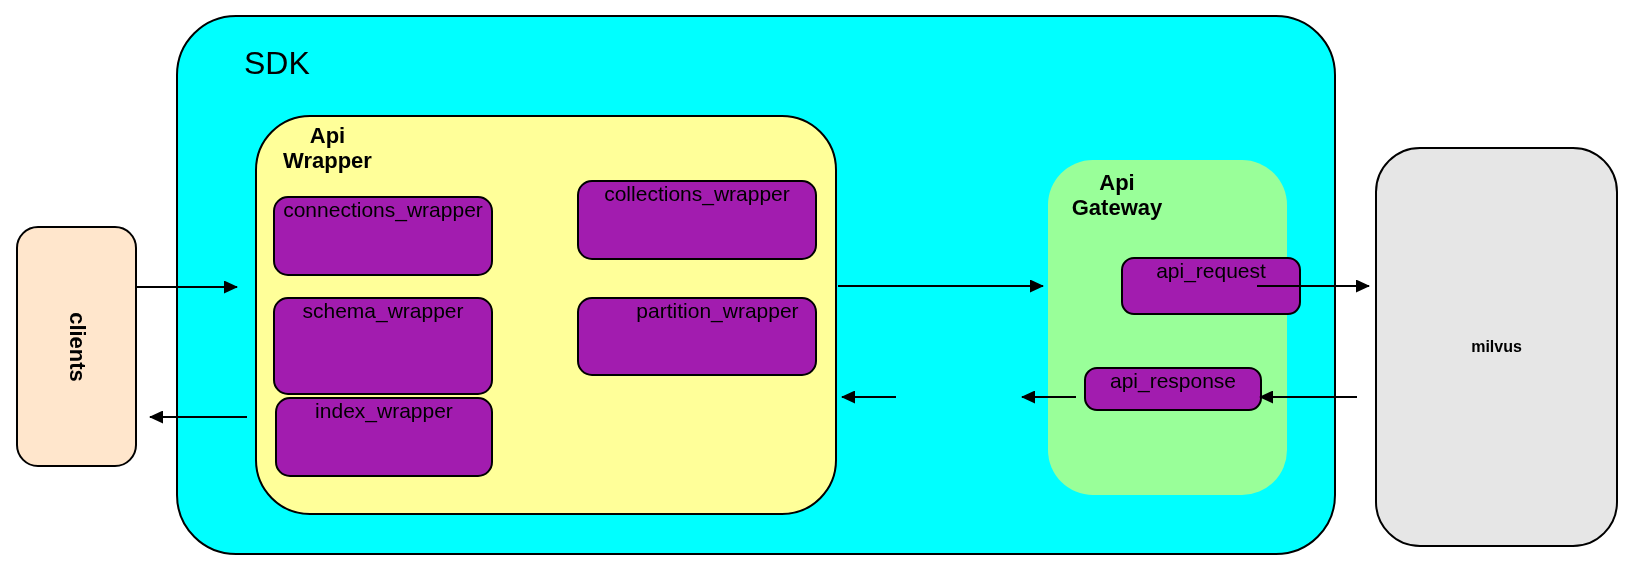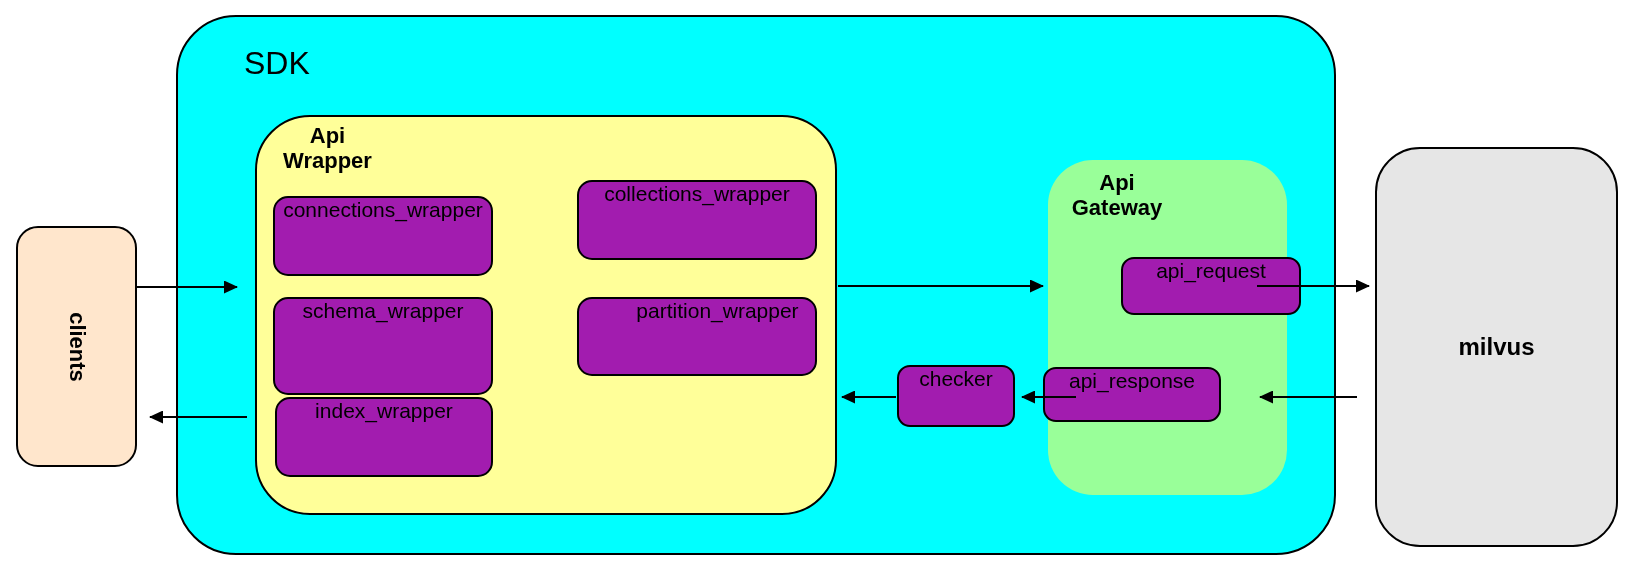--- a/index.html
+++ b/index.html
@@ -30,35 +30,35 @@
   
   .clients { left: 16px; top: 226px; width: 121px; height: 241px;
              background: #FFE6CC; border: 2px solid #000; border-radius: 22px; }
   .clients-label { position: absolute; left: 50%; top: 50%;
                    transform: translate(-50%, -50%) rotate(90deg);
                    font-size: 22px; font-weight: bold; white-space: nowrap; }
 
   .milvus { left: 1375px; top: 147px; width: 243px; height: 400px;
             background: #E6E6E6; border: 2px solid #000; border-radius: 45px;
             display: flex; align-items: center; justify-content: center; }
-  .milvus-label { font-size: 24px; font-weight: bold; }
+  .milvus-label { font-size: 16px; font-weight: bold; }
 
   
   .wbox { background: #a21caf; border: 2px solid #000; border-radius: 15px;
           display: flex; align-items: flex-start; justify-content: center;
           font-size: 21px; }
   .b-connections { left: 273px; top: 196px; width: 220px; height: 80px; }
   .b-collections { left: 577px; top: 180px; width: 240px; height: 80px; }
   .b-schema      { left: 273px; top: 297px; width: 220px; height: 98px; }
   .b-partition   { left: 577px; top: 297px; width: 240px; height: 79px; padding-left: 41px; }
   .b-index       { left: 275px; top: 397px; width: 218px; height: 80px; }
   .b-utility     { left: 577px; top: 397px; width: 240px; height: 80px; }
 
   .b-request  { left: 1077px; top: 257px; width: 180px; height: 58px; border-radius: 13px; margin-left: 44px; }
-  .b-response { left: 1043px; top: 367px; width: 178px; height: 55px; border-radius: 13px; }
+  .b-response { left: 1084px; top: 367px; width: 178px; height: 44px; border-radius: 13px; }
   .b-checker  { left: 897px;  top: 365px; width: 118px; height: 62px; border-radius: 13px; }
 
   .arrows { position: absolute; left: 0; top: 0; width: 1634px; height: 574px;
             pointer-events: none; }
 </style>
 </head>
 <body>
 
 <div class="canvas">
 
@@ -85,23 +85,20 @@
   <div class="node wbox b-schema">
     <span>schema_wrapper</span>
   </div>
   <div class="node wbox b-partition">
     <span>partition_wrapper</span>
   </div>
   <div class="node wbox b-index">
     <span>index_wrapper</span>
   </div>
 
-  <div class="node wbox b-checker">
-    <span>checker</span>
-  </div>
 
   <div class="node api-gateway">
     <span class="api-gateway-label">Api
 Gateway</span>
   </div>
 
   <div class="node wbox b-request">
     <span>api_request</span>
   </div>
   <div class="node wbox b-response">

